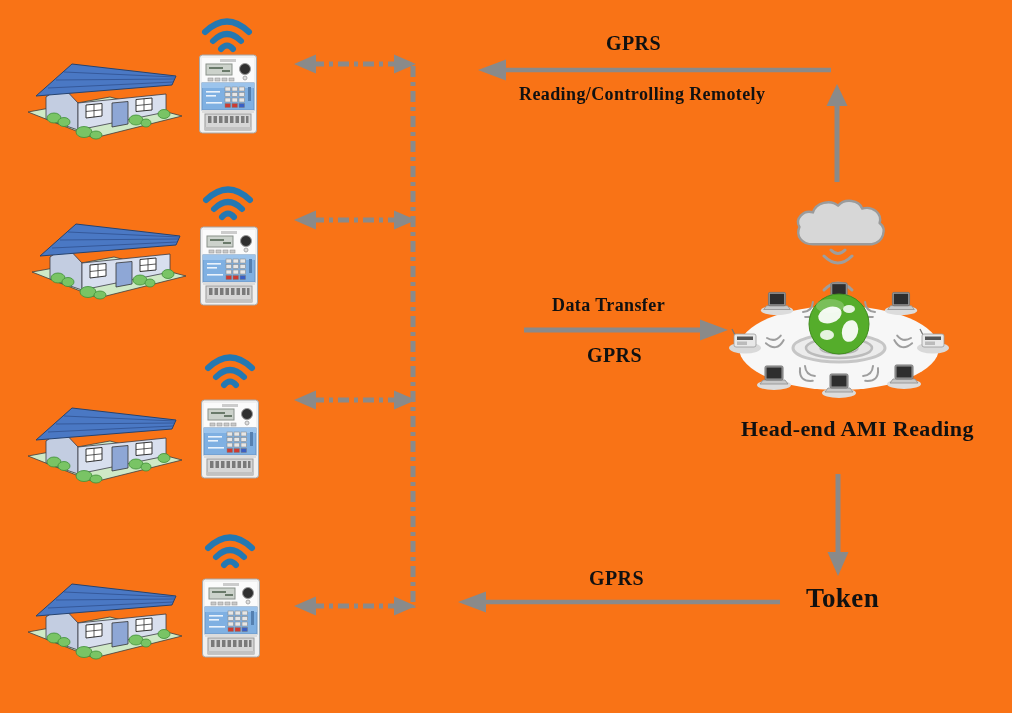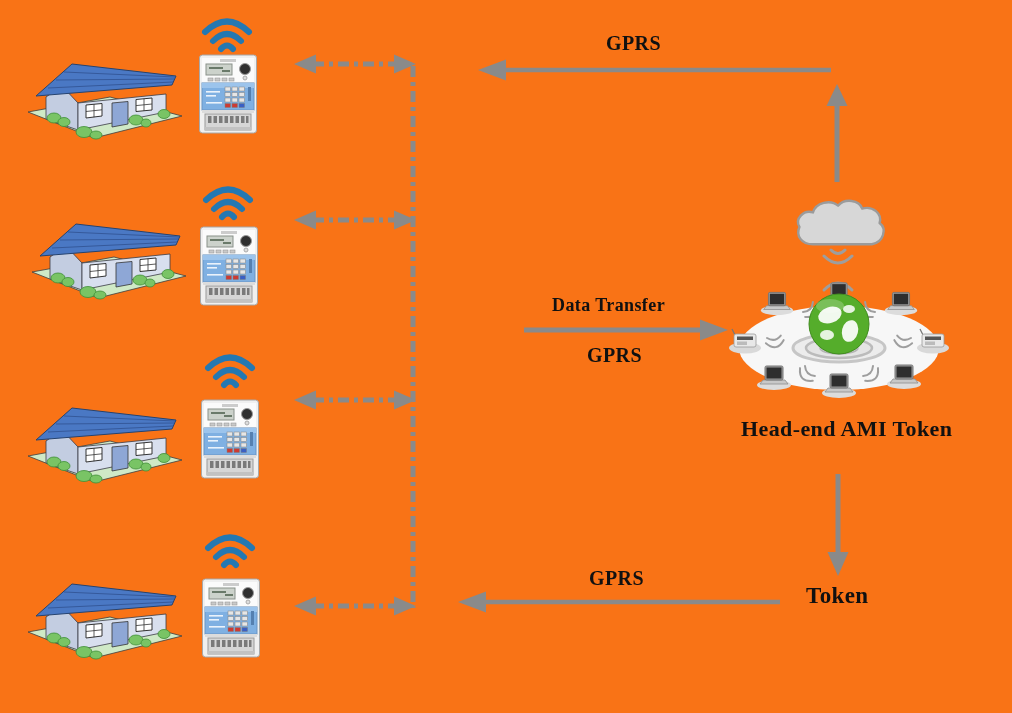--- a/index.html
+++ b/index.html
@@ -11,21 +11,21 @@
   .f18 { font-size:18px; }
 
   
   #lbl-gprs-top      { left:606px; top:32px; }
   #lbl-reading       { left:519px; top:84px; }
   #lbl-data-transfer { left:552px; top:295px;text-align:right; }
   #lbl-gprs-mid      { left:587px; top:344px; }
   #lbl-headend       { left:741px; top:416px; font-size:22px; }
   #lbl-gprs-bottom   { left:589px; top:567px; }
   #lbl-recharging    { left:529px; top:614px; }
-  #lbl-token         { left:806px; top:583px; font-size:23px; }
+  #lbl-token         { left:806px; top:583px; font-size:27px; }
 
   
   .house1 { left:24px;  top:48px; }
   .house2 { left:28px;  top:208px; }
   .house3 { left:24px;  top:392px; }
   .house4 { left:24px;  top:568px; }
   .wifi1  { left:200px; top:14px; }
   .wifi2  { left:201px; top:182px; }
   .wifi3  { left:203px; top:350px; }
   .wifi4  { left:203px; top:530px; }
@@ -283,19 +283,20 @@
       <circle cx="112" cy="46" r="30" fill="#55ad2b" stroke="#3f8c1d" stroke-width="1"></circle>
       <ellipse cx="103" cy="37" rx="12" ry="8" fill="#ffffff" opacity="0.92" transform="rotate(-18 103 37)"></ellipse>
       <ellipse cx="123" cy="53" rx="8" ry="11" fill="#ffffff" opacity="0.92" transform="rotate(14 123 53)"></ellipse>
       <ellipse cx="100" cy="57" rx="7" ry="5" fill="#ffffff" opacity="0.85"></ellipse>
       <ellipse cx="122" cy="31" rx="6" ry="4" fill="#ffffff" opacity="0.85"></ellipse>
       <ellipse cx="103" cy="28" rx="14" ry="7" fill="#ffffff" opacity="0.22"></ellipse>
     </g>
   </svg>
 
   <div class="lbl f20" id="lbl-gprs-top">GPRS</div>
+  <div class="lbl f18" id="lbl-reading">Reading/Controlling Remotely</div>
   <div class="lbl f18" id="lbl-data-transfer">Data Transfer</div>
   <div class="lbl f20" id="lbl-gprs-mid">GPRS</div>
-  <div class="lbl" id="lbl-headend">Head-end AMI Token</div>
+  <div class="lbl" id="lbl-headend">Head-end AMI Reading</div>
   <div class="lbl f20" id="lbl-gprs-bottom">GPRS</div>
   <div class="lbl" id="lbl-token">Token</div>
 
 </div>
 
 </body></html>

